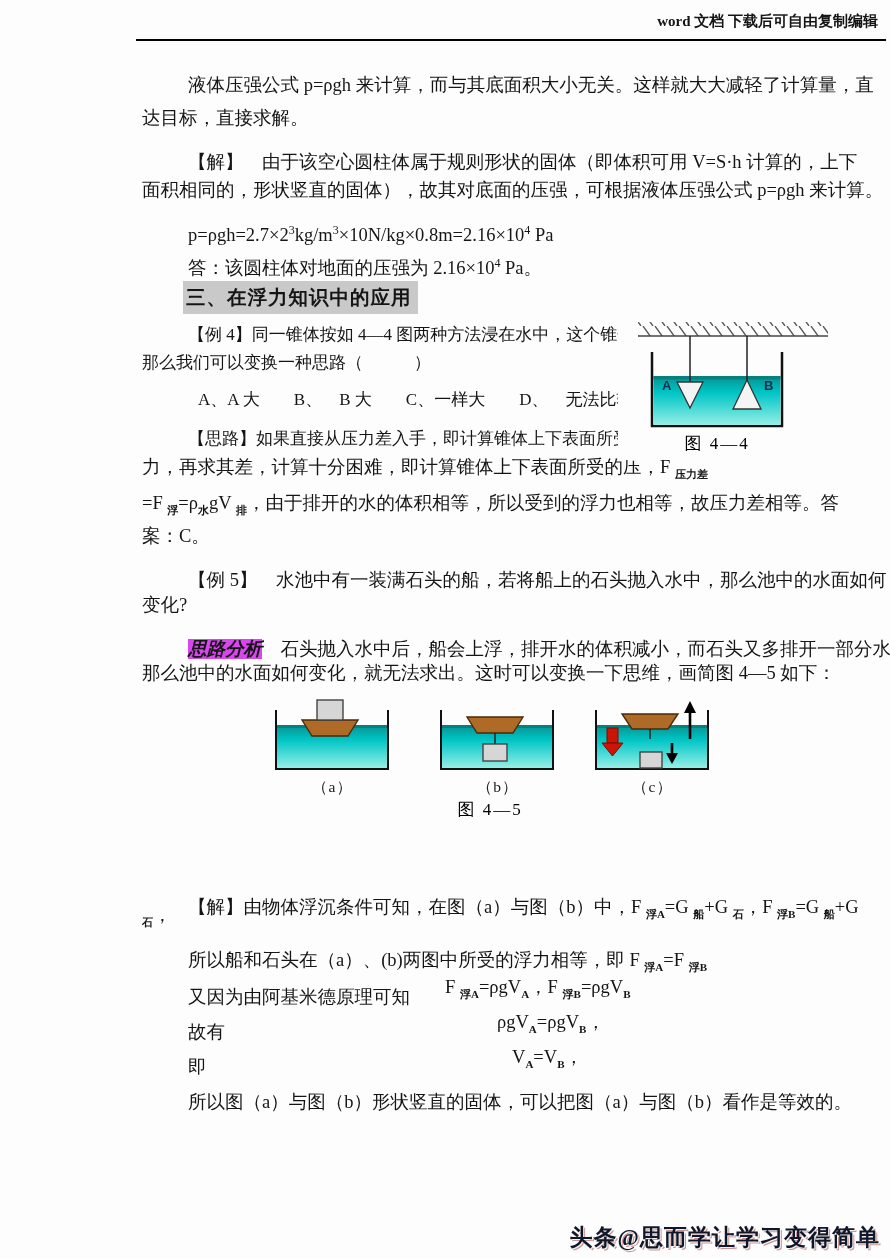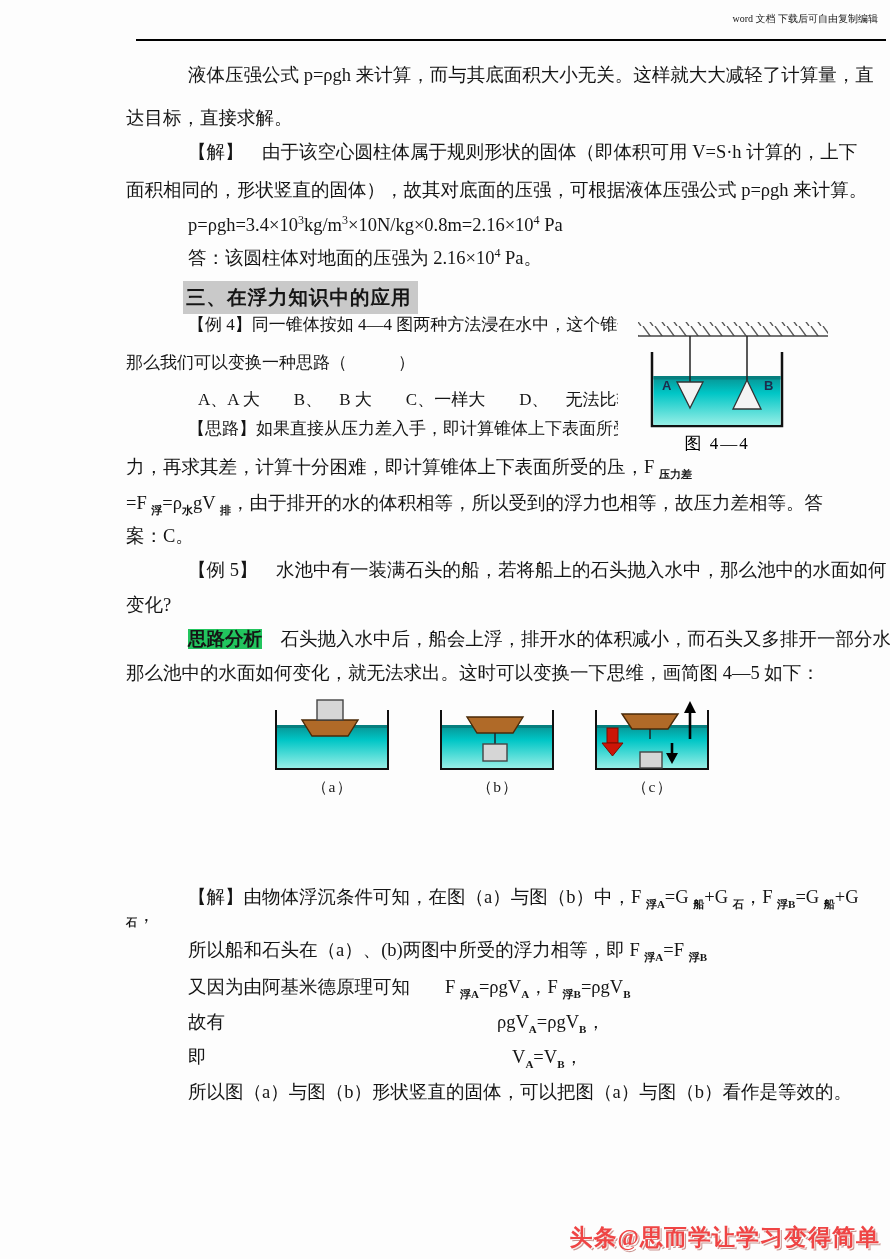--- a/index.html
+++ b/index.html
@@ -1,53 +1,53 @@
 <!DOCTYPE html>
 <html><head>
 <meta charset="utf-8">
 <style>
   html,body{margin:0;padding:0;}
   body{
     width:890px;height:1259px;position:relative;overflow:hidden;
     background:#fdfdfd;color:#151515;
     font-family:"Liberation Serif","DejaVu Serif",serif;
   }
-  .line{position:absolute;left:126px;font-size:18.5px;white-space:nowrap;line-height:1;}
-  .ind{left:188px;}
+  .line{position:absolute;left:142px;font-size:18.5px;white-space:nowrap;line-height:1;}
+  .ind{left:188px;margin-top:10px;}
   .small{font-size:17px;}
   .b{font-weight:bold;}
-  .hl{background:#22c55e;}
+  .hl{background:#d946ef;font-style:italic;}
   sup{font-size:12px;line-height:0;}
   sub{font-size:11px;line-height:0;font-weight:bold;}
-  .hdr{position:absolute;top:12px;right:12px;font-size:10px;font-weight:normal;white-space:nowrap;}
+  .hdr{position:absolute;top:12px;right:12px;font-size:15px;font-weight:bold;white-space:nowrap;}
   .hdr-rule{position:absolute;top:39px;left:136px;right:4px;height:0;border-top:2px solid #000;}
   .sec-head{position:absolute;left:183px;top:281px;font-size:19.5px;font-weight:bold;
     background:#c9c9c9;padding:3px 6px 3px 3px;letter-spacing:1px;}
   .fig{position:absolute;}
   .fig-cap{position:absolute;font-size:17px;letter-spacing:2px;text-align:center;color:#000000;}
   .tank-cap{position:absolute;top:80px;width:125px;text-align:center;font-size:15.5px;color:#222;letter-spacing:1px;}
   .cone-label{position:absolute;font-size:13px;font-weight:bold;color:#1c2c4c;
     font-family:"Liberation Sans","DejaVu Sans",sans-serif;}
   .frm{position:absolute;white-space:nowrap;font-size:18.5px;line-height:1;}
   .footer{position:absolute;top:1222px;right:10px;font-size:23px;font-weight:bold;
-    color:#ef4444;text-shadow:1px 1px 0 rgba(255,255,255,.85), 2px 2px 0 rgba(140,20,10,.45);
+    color:#0f172a;text-shadow:1px 1px 0 rgba(255,255,255,.85), 2px 2px 0 rgba(140,20,10,.45);
     letter-spacing:1px;white-space:nowrap;}
 </style>
 </head>
 <body>
 
 <div class="hdr">word 文档  下载后可自由复制编辑</div>
 <div class="hdr-rule"></div>
 
 <div class="line ind" style="top:66px">液体压强公式 p=ρgh 来计算，而与其底面积大小无关。这样就大大减轻了计算量，直</div>
 <div class="line" style="top:109px">达目标，直接求解。</div>
 
 <div class="line ind" style="top:143px">【解】　由于该空心圆柱体属于规则形状的固体（即体积可用 V=S·h 计算的，上下</div>
 <div class="line" style="top:181px">面积相同的，形状竖直的固体），故其对底面的压强，可根据液体压强公式 p=ρgh 来计算。</div>
-<div class="line ind" style="top:216px"><span>p=ρgh=3.4×10</span><sup>3</sup><span>kg/m</span><sup>3</sup><span>×10N/kg×0.8m=2.16×10</span><sup>4</sup><span> Pa</span></div>
+<div class="line ind" style="top:216px"><span>p=ρgh=2.7×2</span><sup>3</sup><span>kg/m</span><sup>3</sup><span>×10N/kg×0.8m=2.16×10</span><sup>4</sup><span> Pa</span></div>
 <div class="line ind" style="top:249px"><span>答：该圆柱体对地面的压强为 2.16×10</span><sup>4</sup><span> Pa。</span></div>
 
 <div class="sec-head">三、在浮力知识中的应用</div>
 
 <div class="line ind small" style="top:316px">【例 4】同一锥体按如 4—4 图两种方法浸在水中，这个锥体受</div>
 <div class="line small" style="top:354px">那么我们可以变换一种思路（　　　）</div>
 <div class="line small" style="top:391px;left:198px">A、A 大　　B、　B 大　　C、一样大　　D、　无法比较</div>
 <div class="line ind small" style="top:420px">【思路】如果直接从压力差入手，即计算锥体上下表面所受的压</div>
 <div class="line" style="top:458px"><span>力，再求其差，计算十分困难，即计算锥体上下表面所受的压，F </span><sub>压力差</sub></div>
 <div class="line" style="top:494px"><span>=F </span><sub>浮</sub><span>=ρ</span><sub>水</sub><span>gV </span><sub>排</sub><span>，由于排开的水的体积相等，所以受到的浮力也相等，故压力差相等。答</span></div>
@@ -137,20 +137,21 @@
     <polygon points="12,46 33,46 22.5,59" fill="#cc1507" stroke="#7a0c00" stroke-width="1"></polygon>
     <line x1="100" y1="14" x2="100" y2="42" stroke="#000" stroke-width="2.6"></line>
     <polygon points="100,4 94,16 106,16" fill="#000"></polygon>
     <line x1="82" y1="46" x2="82" y2="58" stroke="#000" stroke-width="2.6"></line>
     <polygon points="76,56 88,56 82,67" fill="#000"></polygon>
   </svg>
 
   <div class="tank-cap" style="left:20px">（a）</div>
   <div class="tank-cap" style="left:185px">（b）</div>
   <div class="tank-cap" style="left:340px">（c）</div>
+  <div class="fig-cap" style="left:0;top:101px;width:480px">图 4—5</div>
 </div>
 
 <div class="line ind" style="top:888px"><span>【解】由物体浮沉条件可知，在图（a）与图（b）中，F </span><sub>浮A</sub><span>=G </span><sub>船</sub><span>+G </span><sub>石</sub><span>，F </span><sub>浮B</sub><span>=G </span><sub>船</sub><span>+G</span></div>
 <div class="line" style="top:906px"><sub>石</sub><span>，</span></div>
 <div class="line ind" style="top:941px"><span>所以船和石头在（a）、(b)两图中所受的浮力相等，即 F </span><sub>浮A</sub><span>=F </span><sub>浮B</sub></div>
 
 <div class="line ind" style="top:978px">又因为由阿基米德原理可知</div>
 <div class="frm" style="left:445px;top:978px"><span>F </span><sub>浮A</sub><span>=ρgV</span><sub>A</sub><span>，F </span><sub>浮B</sub><span>=ρgV</span><sub>B</sub></div>
 
 <div class="line ind" style="top:1013px">故有</div>

